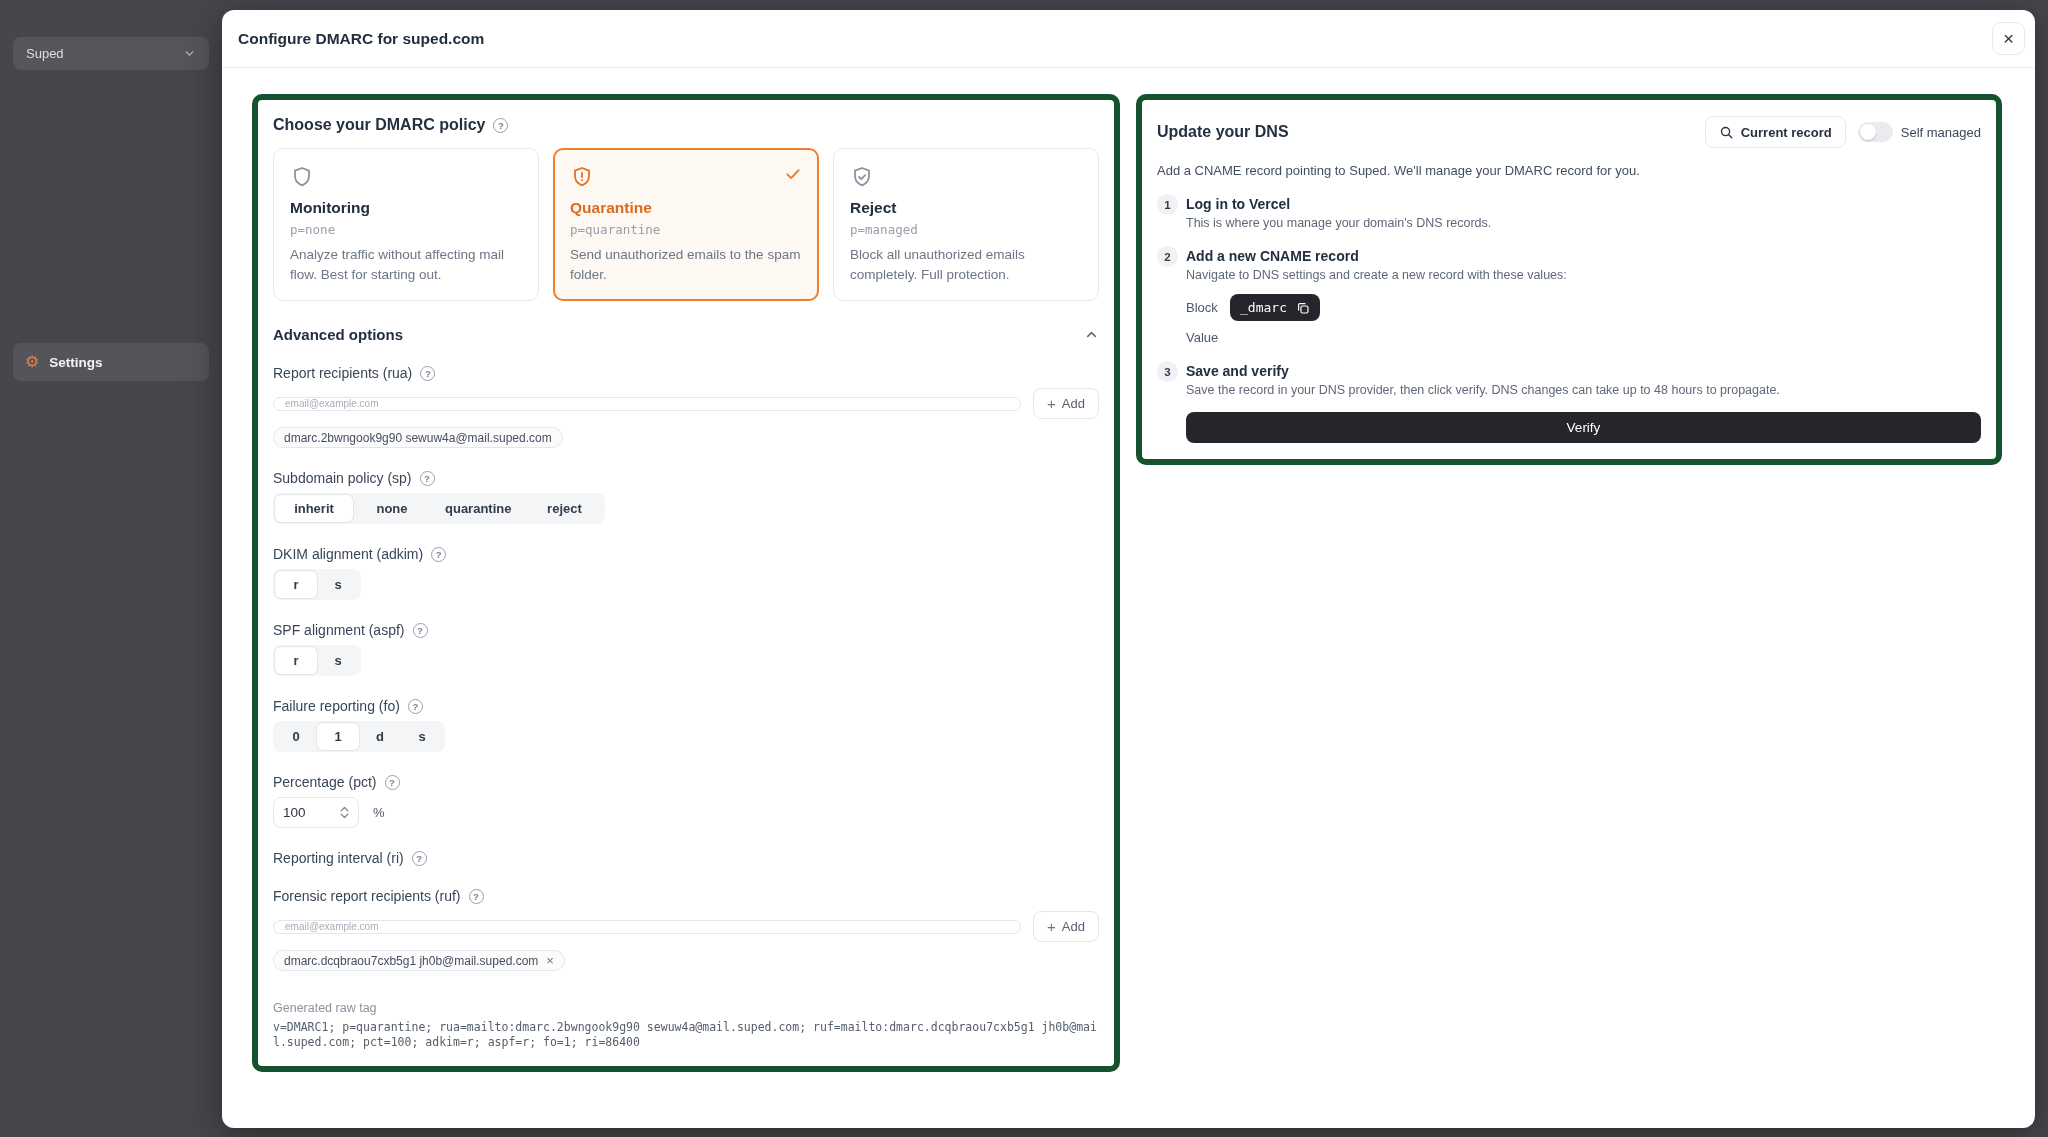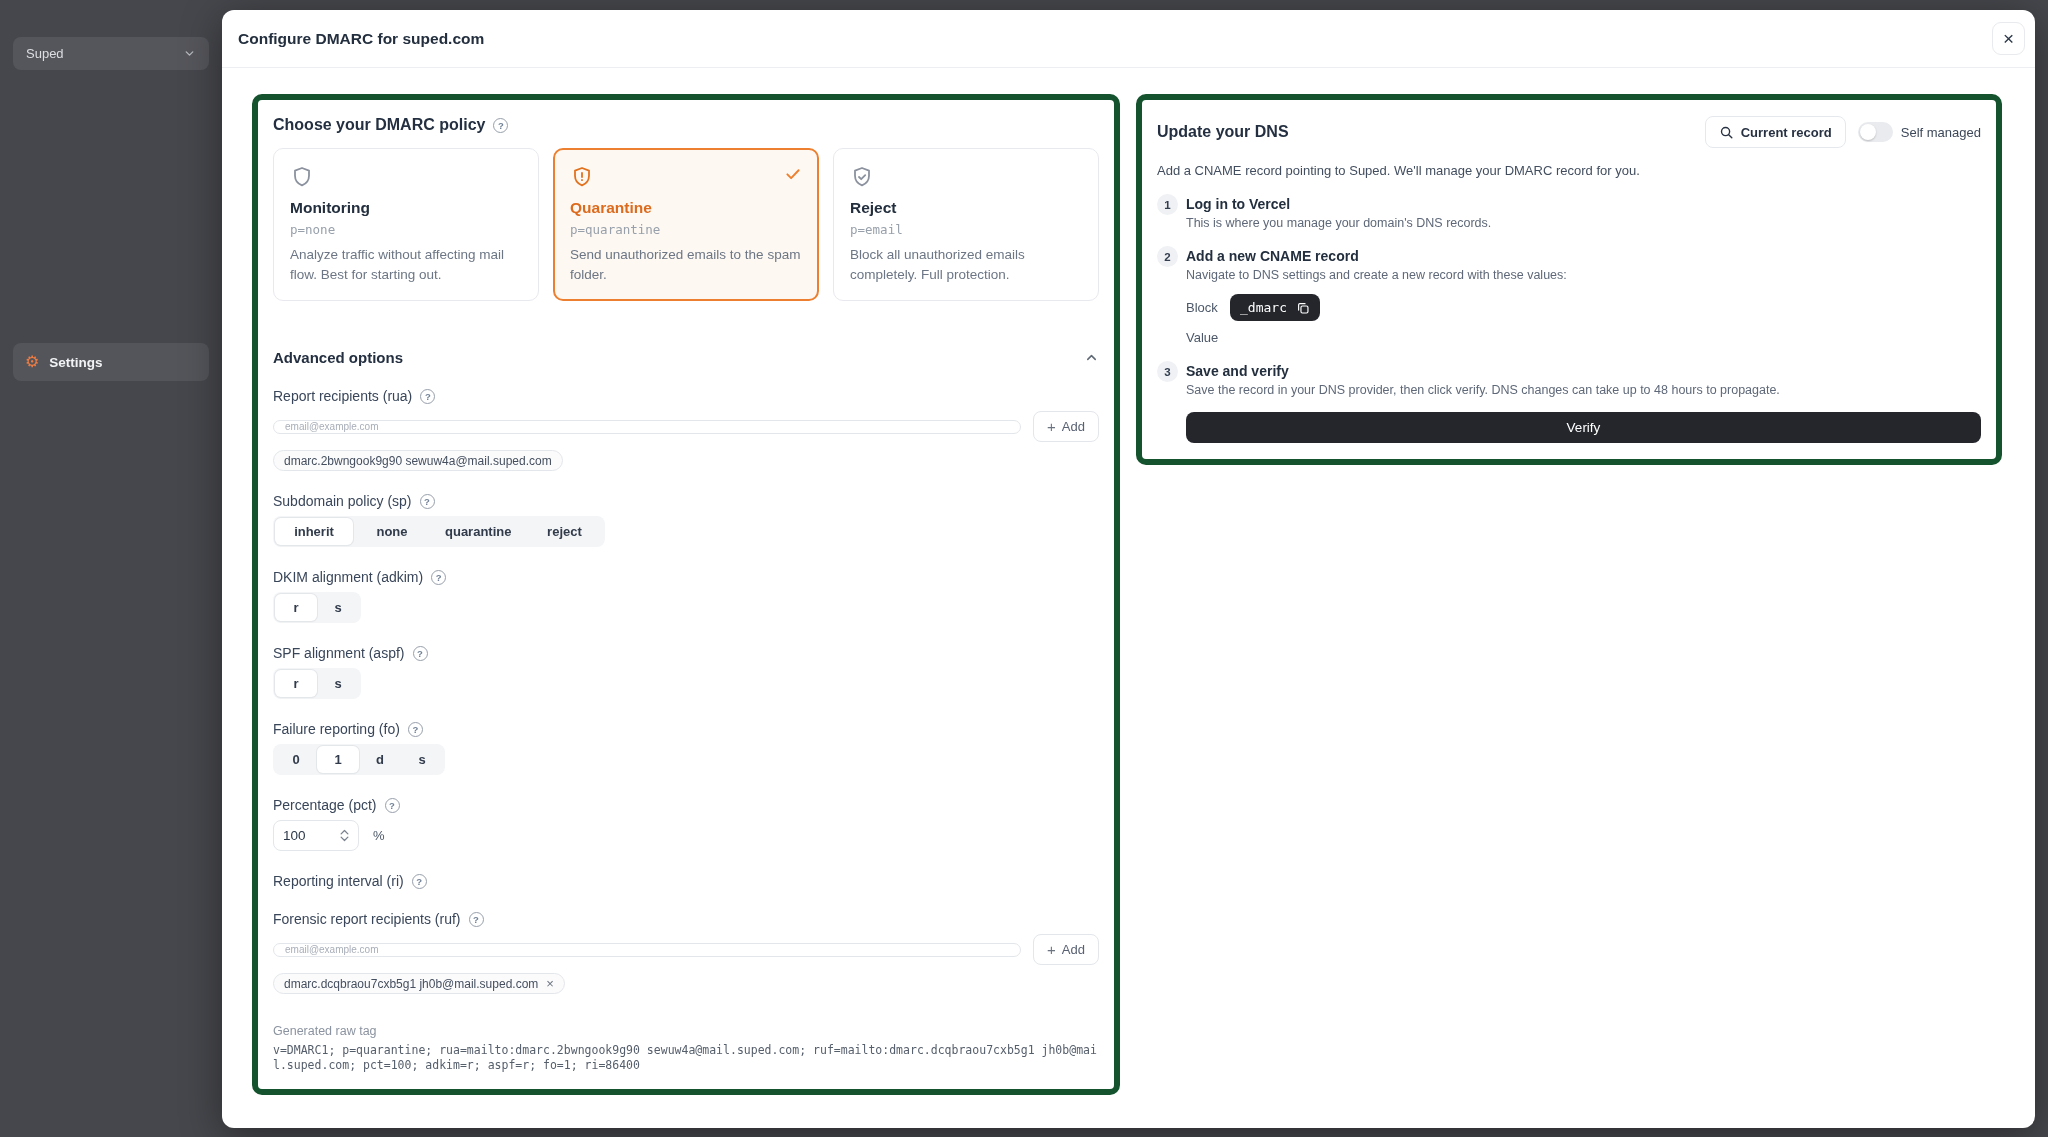--- a/index.html
+++ b/index.html
@@ -43,21 +43,21 @@
   .pcard-top { display:flex; align-items:flex-start; justify-content:space-between; height:26px; }
   .shield { stroke:#8b929e; }
   .pcard.selected .shield { stroke:#e2711d; }
   .pcheck { stroke:#ec8030; }
   .pcard-title { margin-top:8px; font-size:15.5px; font-weight:700; color:#232f3e; }
   .pcard.selected .pcard-title { color:#dd6b1d; }
   .pcard-tag { margin-top:5px; font-size:12.5px; color:#98a0ab; }
   .pcard-desc { margin-top:8px; font-size:13.5px; color:#6c7685; line-height:1.45; }
 
   
-  .adv-head { margin-top:48px; display:flex; align-items:center; justify-content:space-between; }
+  .adv-head { margin-top:25px; display:flex; align-items:center; justify-content:space-between; }
   .adv-title { font-size:15px; font-weight:700; color:#243041; }
   .field { margin-top:22px; }
   .field-label { display:flex; align-items:center; gap:8px; font-size:14px; font-weight:500; color:#39465a; }
   .control { margin-top:7px; }
   .input-row { display:flex; align-items:center; gap:12px; margin-top:7px; }
   .text-input { flex:1; height:14px; border:1px solid #e3e6ea; border-radius:8px; padding:0 11px;
     font-size:10px; color:#0f172a; font-family:"Liberation Sans", sans-serif; outline:none; }
   .text-input::placeholder { color:#a8aeb8; }
   .add-btn { width:66px; height:31px; border:1px solid #e3e6ea; border-radius:8px; background:#fff;
     display:flex; align-items:center; justify-content:center; gap:6px; font-size:13px; color:#596273; cursor:pointer; }
@@ -168,21 +168,21 @@
         </div>
 
         <div class="pcard">
           <div class="pcard-top">
             <svg class="shield" width="24" height="24" viewBox="0 0 24 24" fill="none" stroke-width="1.8" stroke-linecap="round" stroke-linejoin="round">
                 <path d="M12 3l7 2.6v5.1c0 4.6-2.9 8-7 9.7-4.1-1.7-7-5.1-7-9.7V5.6L12 3z"></path>
                 <polyline points="9 12 11.2 14.2 15.2 10.2"></polyline>
               </svg>
           </div>
           <div class="pcard-title">Reject</div>
-          <div class="pcard-tag mono">p=email</div>
+          <div class="pcard-tag mono">p=managed</div>
           <div class="pcard-desc">Block all unauthorized emails completely. Full protection.</div>
         </div>
       </div>
 
       <div class="adv-head">
         <span class="adv-title">Advanced options</span>
         <svg width="15" height="15" viewBox="0 0 24 24" fill="none" stroke="#5f6875" stroke-width="2.4" stroke-linecap="round" stroke-linejoin="round">
             <polyline points="6 15 12 9 18 15"></polyline>
           </svg>
       </div>

